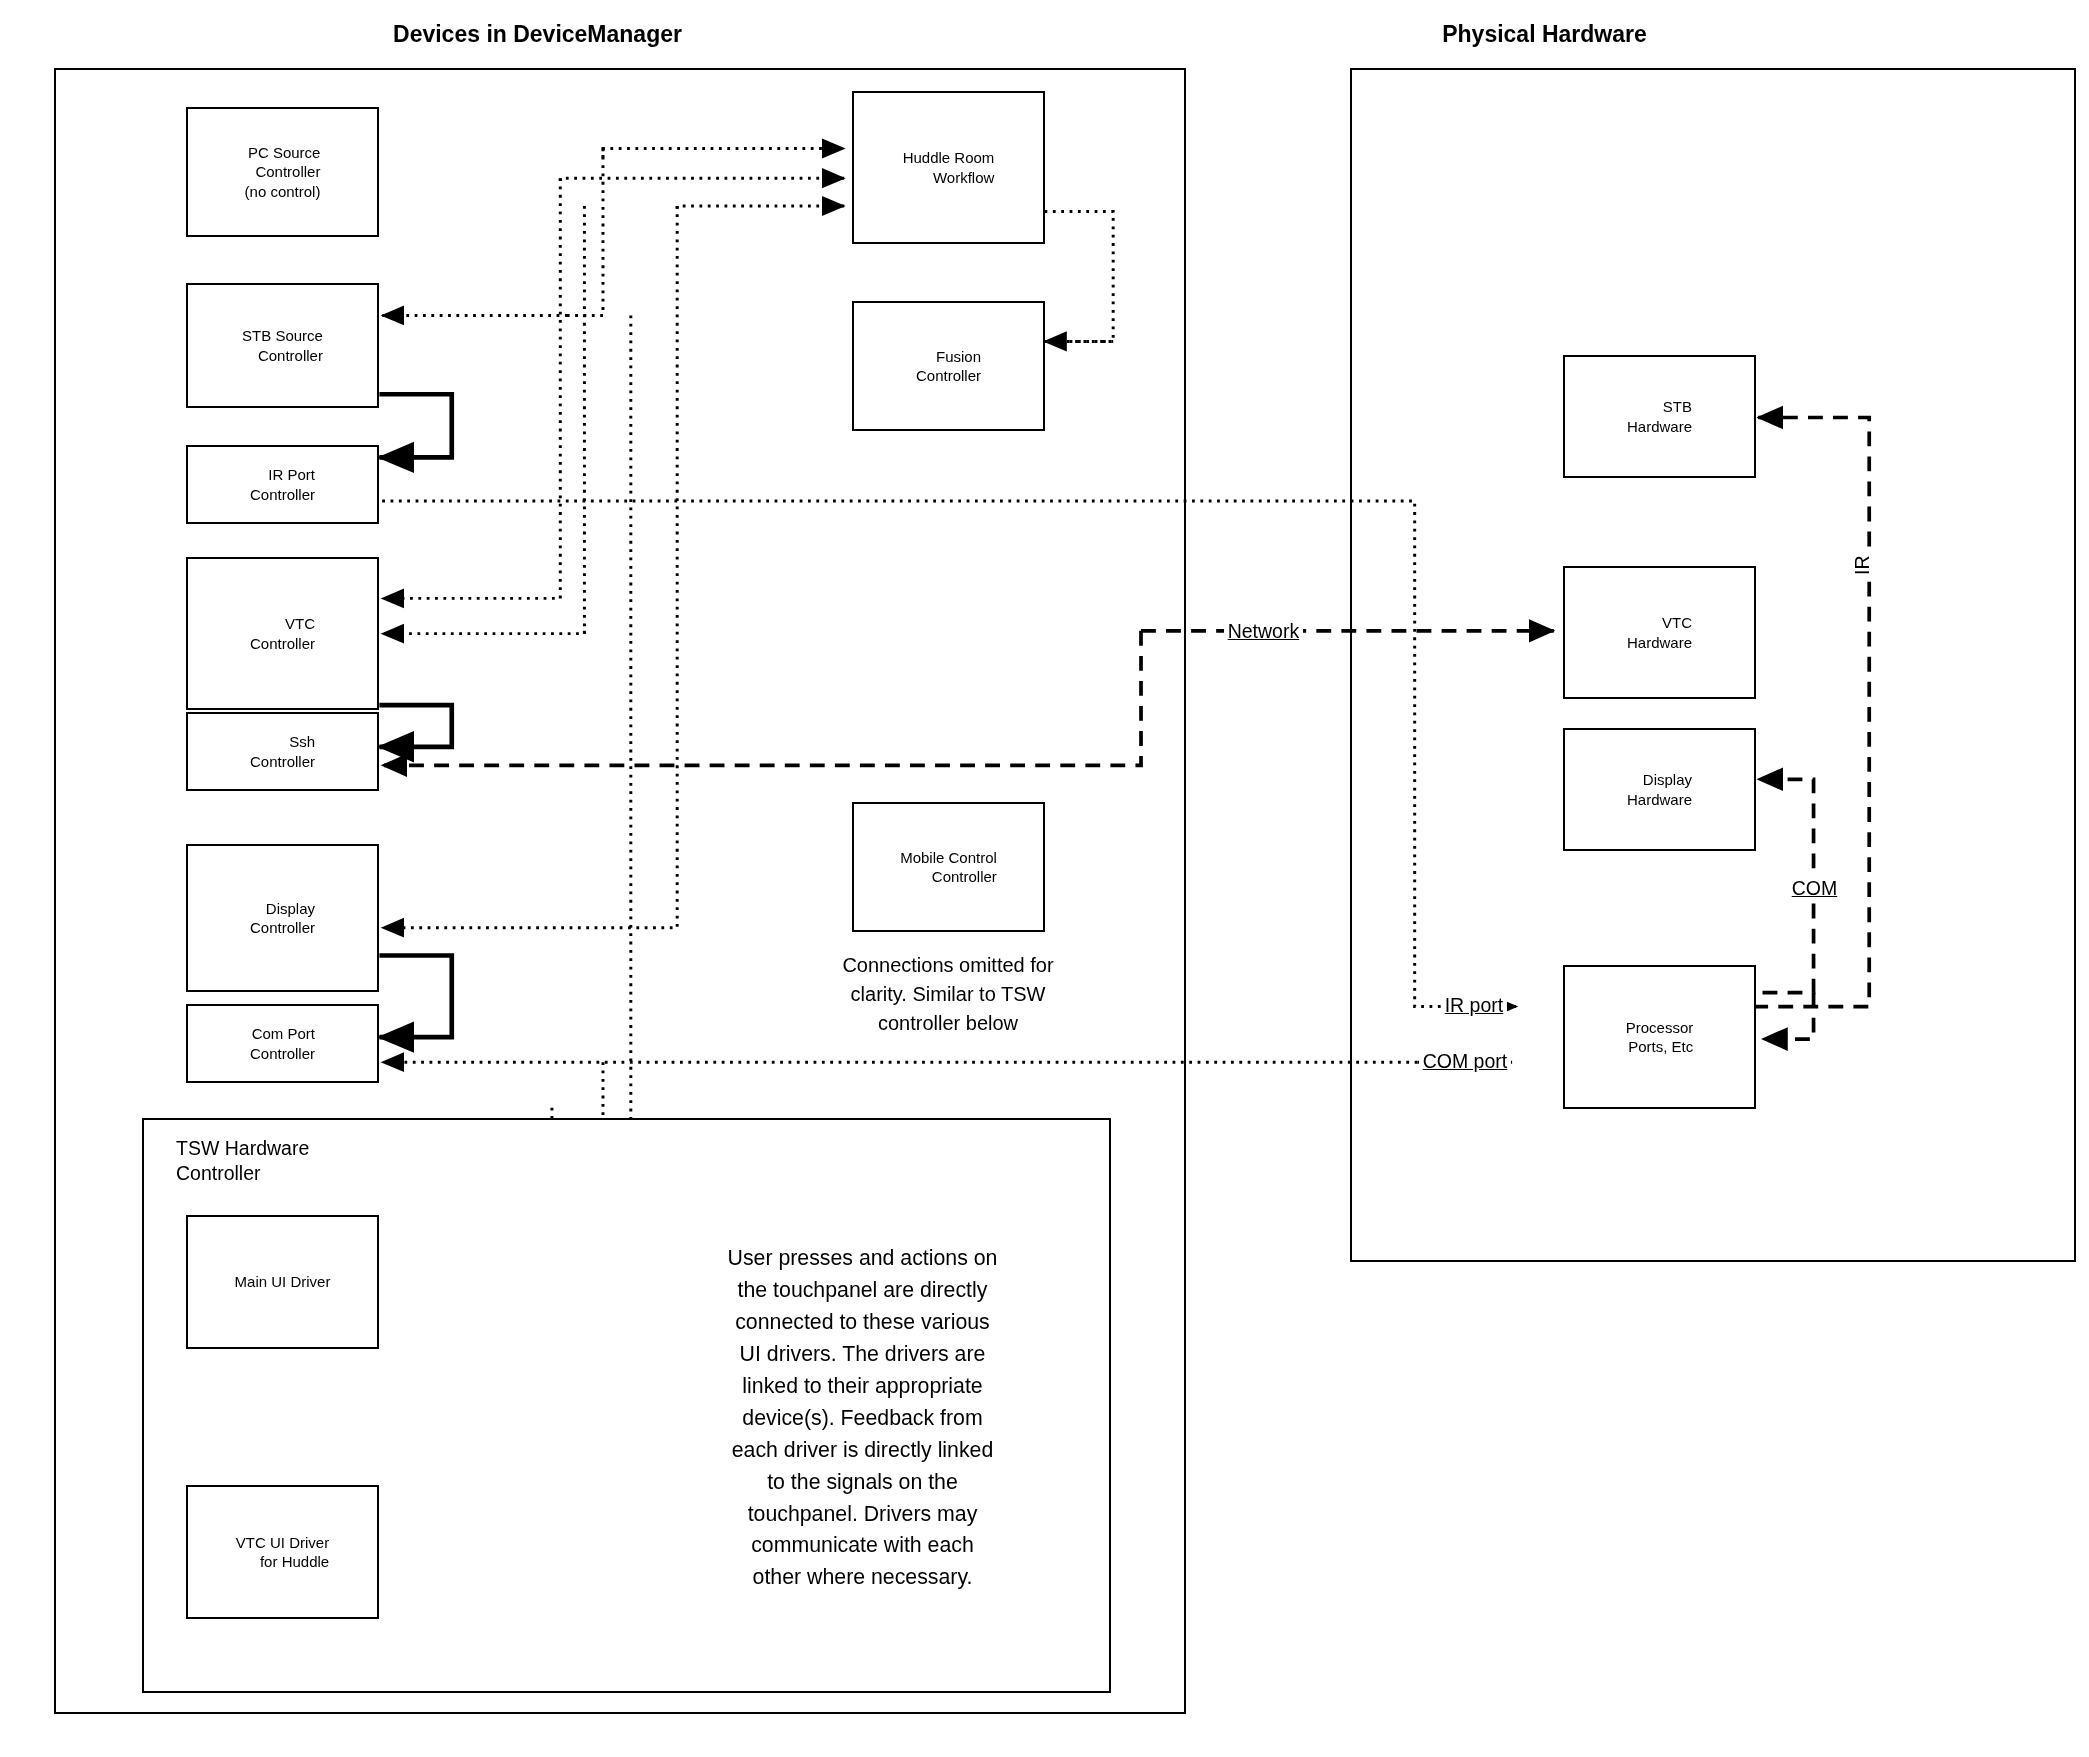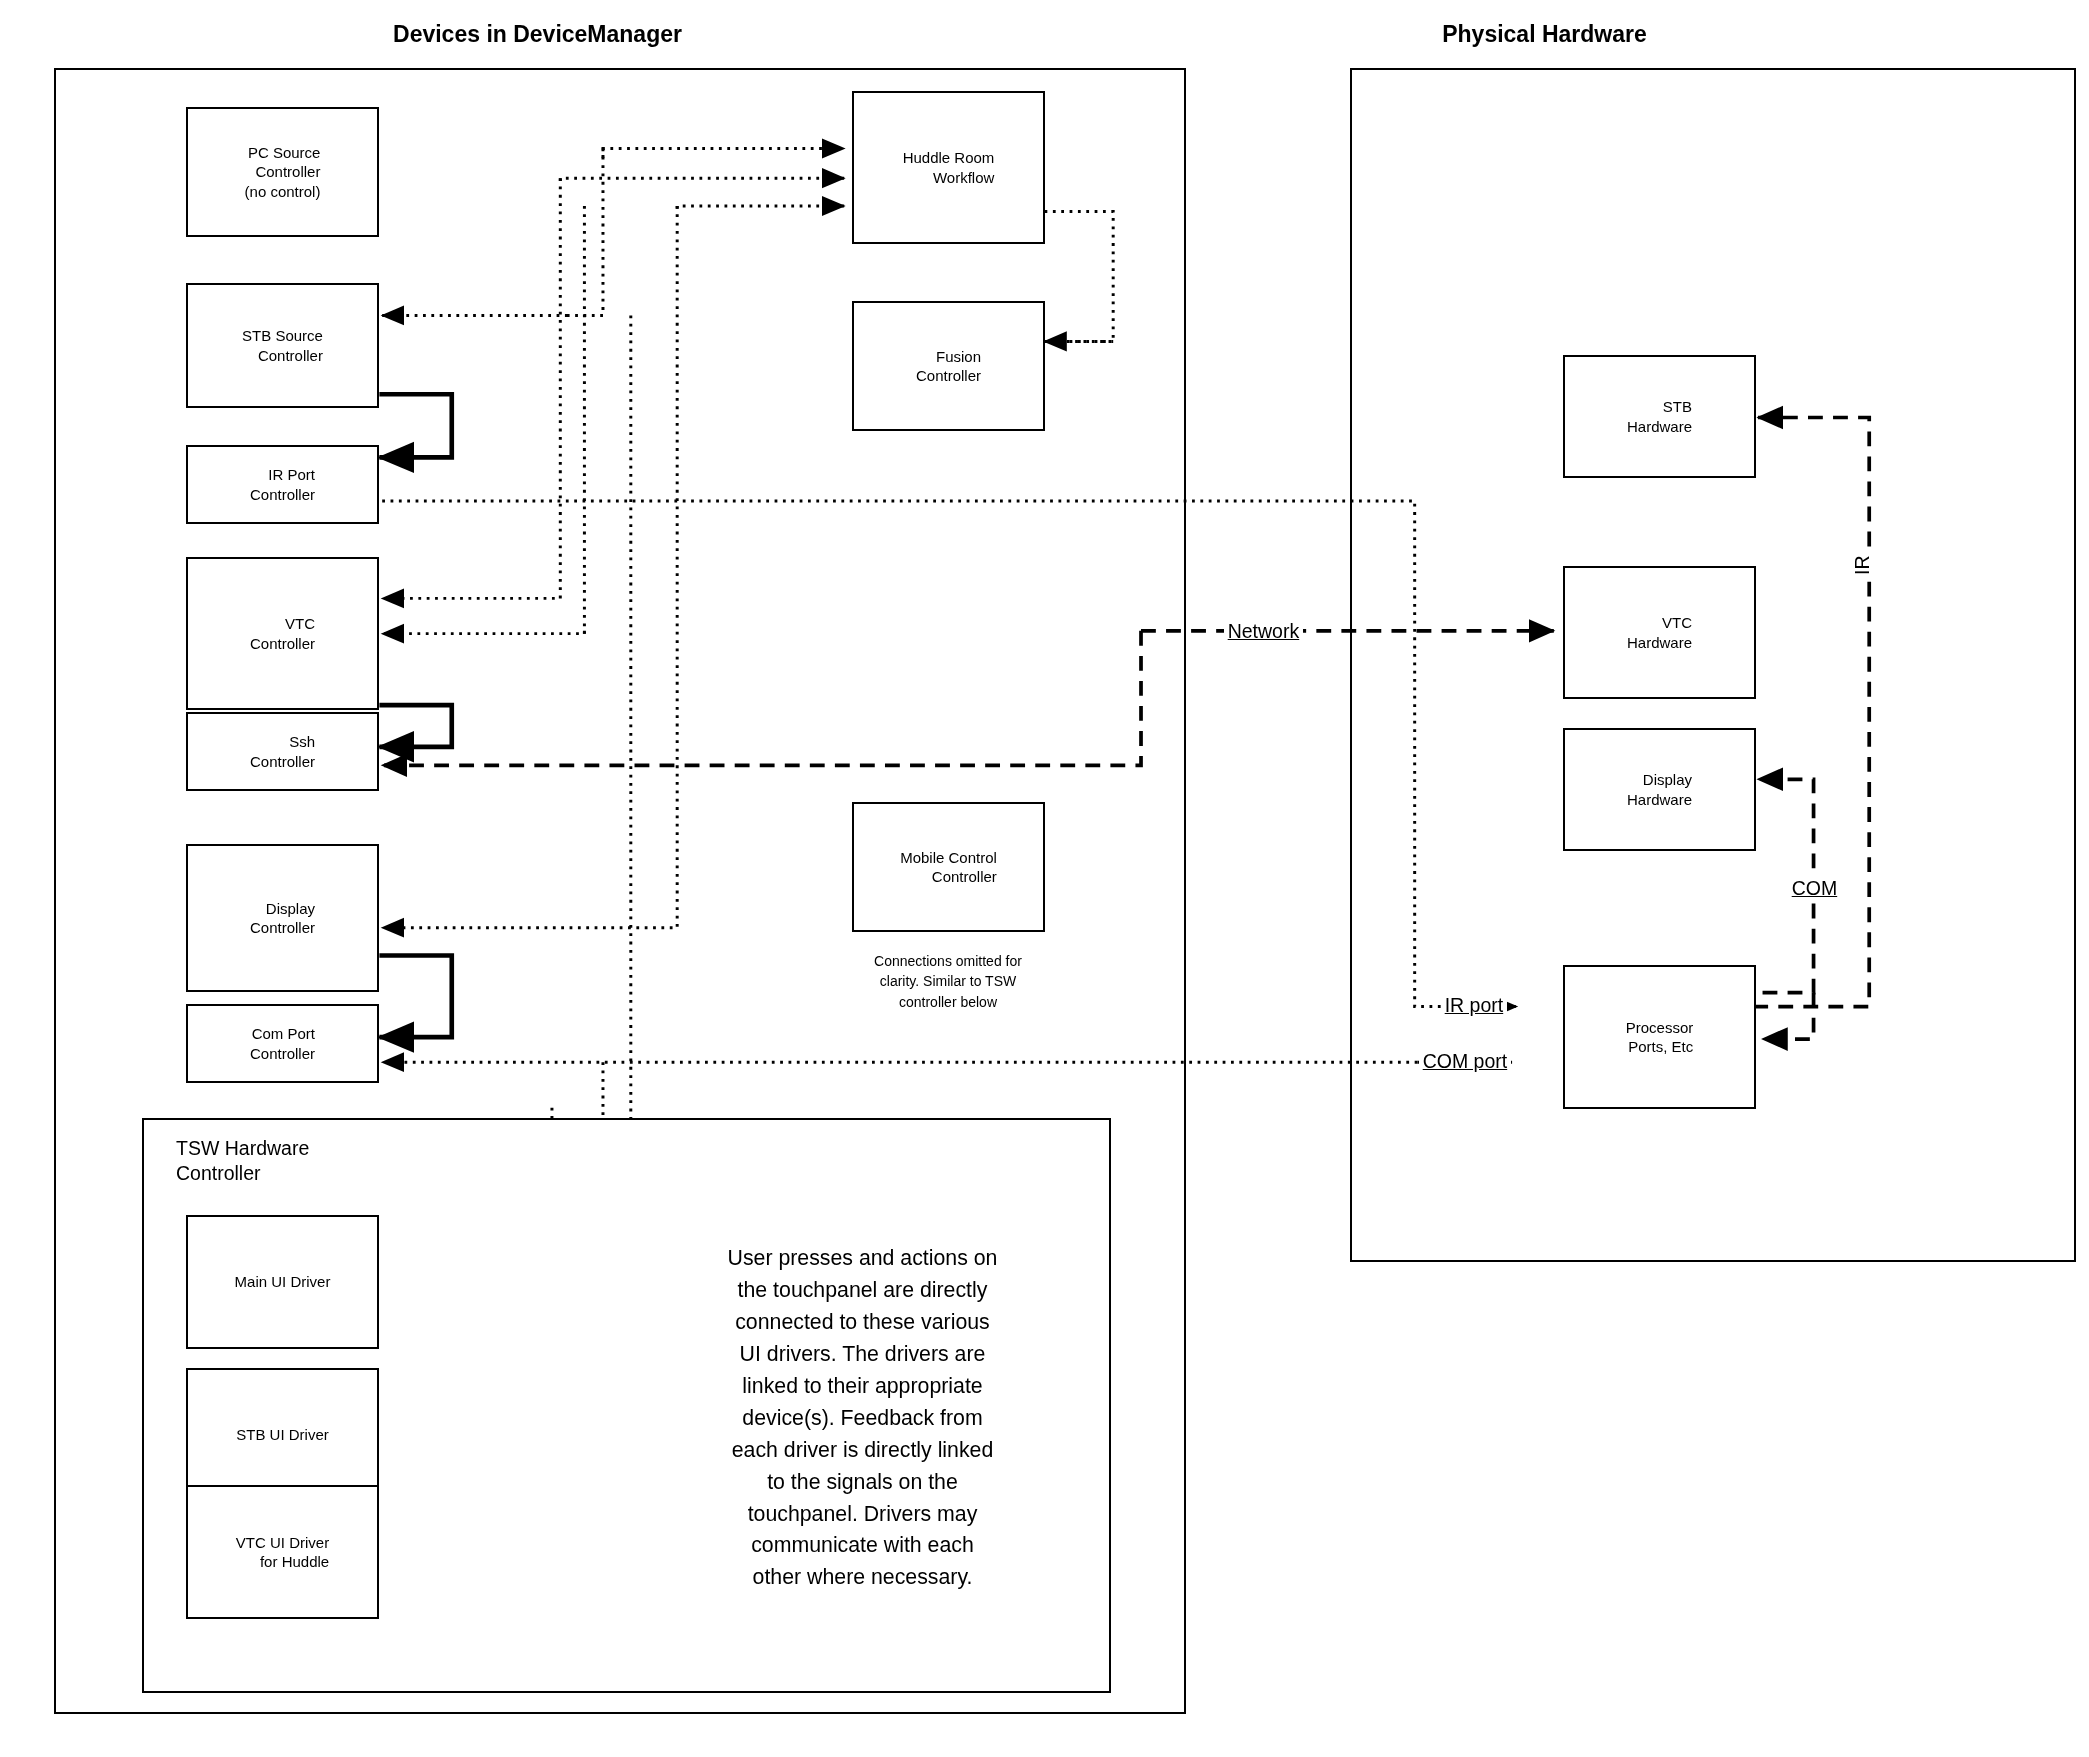--- a/index.html
+++ b/index.html
@@ -55,21 +55,21 @@
   .panel-label {
     position: absolute;
     font-size: 19.5px;
     line-height: 1.3;
     color: #000;
     text-align: left;
     white-space: pre-line;
   }
   .note {
     position: absolute;
-    font-size: 14px;
+    font-size: 20px;
     line-height: 1.45;
     color: #000;
     text-align: center;
     white-space: pre-line;
   }
   .note-left {
     position: absolute;
     font-size: 21.3px;
     line-height: 1.5;
     color: #000;
@@ -213,21 +213,20 @@
   <div class="note" style="left:816px; top:951px; width:264px;">Connections omitted for
 clarity. Similar to TSW
 controller below</div>
 
   <div class="panel" style="left:142px; top:1118px; width:969px; height:575px;"></div>
   <div class="panel-label" style="left:176px; top:1136px; width:278px;">TSW Hardware
 Controller</div>
 
   <div class="box" style="left:186px; top:1215px; width:193px; height:134px;">Main UI Driver</div>
 
-  <div class="box" style="left:186px; top:1368px; width:193px; height:134px;">STB UI Driver</div>
 
   <div class="box" style="left:186px; top:1485px; width:193px; height:134px; white-space:pre-line;">VTC UI Driver
 for Huddle</div>
 
   <div class="note-left" style="left:691px; top:1243px; width:343px;">User presses and actions on
 the touchpanel are directly
 connected to these various
 UI drivers.  The drivers are
 linked to their appropriate
 device(s). Feedback from

